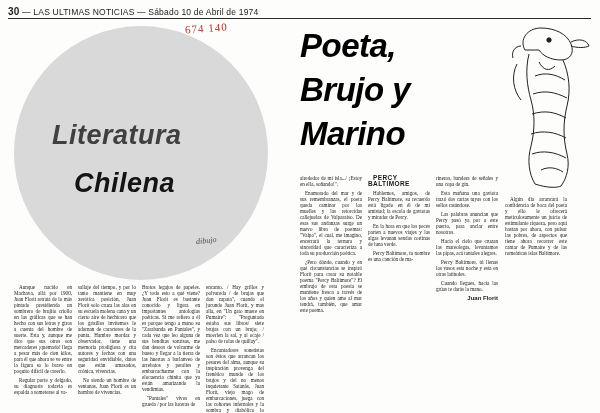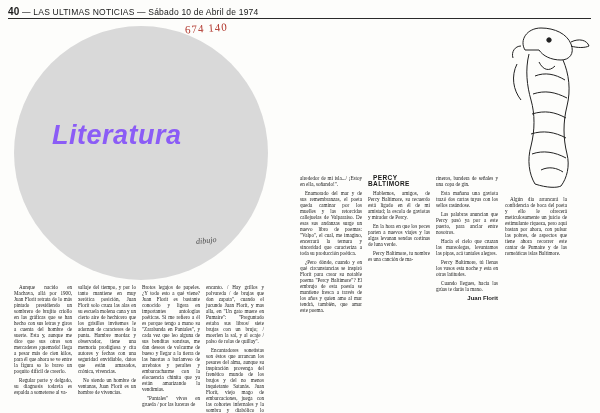--- a/index.html
+++ b/index.html
@@ -69,21 +69,21 @@
     background: #d9d9d9;
   }
   .circle-title {
     position: absolute;
     left: 52px;
     top: 120px;
     font-family: "Liberation Sans", sans-serif;
     font-size: 27px;
     font-weight: bold;
     font-style: italic;
-    color: #8b5cf6;
+    color: #404040;
     letter-spacing: 0.5px;
   }
   .circle-title2 {
     position: absolute;
     left: 74px;
     top: 168px;
     font-family: "Liberation Sans", sans-serif;
     font-size: 27px;
     font-weight: bold;
     font-style: italic;
@@ -178,34 +178,40 @@
     text-indent: 0;
     margin-top: 4px;
   }
 </style>
 </head>
 <body>
 
 <div class="page">
 
   <div class="masthead">
-    <span class="pageno">40</span>
+    <span class="pageno">30</span>
     <span> — </span>
     <span>LAS ULTIMAS NOTICIAS</span>
     <span> — </span>
     <span>Sábado 10 de Abril de 1974</span>
   </div>
   <div class="rule-top"></div>
 
   <div class="archive-mark">674 140</div>
 
   <div class="circle"></div>
   <div class="circle-title">Literatura</div>
+  <div class="circle-title2">Chilena</div>
   <div class="sig">dibujo</div>
 
+  <div class="headline">
+    <div>Poeta,</div>
+    <div>Brujo y</div>
+    <div>Marino</div>
+  </div>
 
   <svg class="drawing" viewBox="0 0 86 170">
     <g fill="none" stroke="#222" stroke-width="1">
       <path d="M20 30 C14 20, 22 8, 36 8 C50 8, 62 14, 66 24 C70 34, 64 40, 56 40 C46 40, 38 36, 34 30 Z"></path>
       <path d="M66 22 C74 18, 82 20, 84 26 C80 28, 72 28, 66 26"></path>
       <circle cx="44" cy="20" r="2.2" fill="#222"></circle>
       <path d="M24 34 C20 50, 22 66, 26 80 C30 94, 30 110, 26 126 C22 140, 24 154, 30 164"></path>
       <path d="M58 40 C64 54, 66 70, 62 86 C58 102, 58 118, 62 134 C65 146, 62 158, 56 166"></path>
       <path d="M30 164 C42 168, 52 168, 56 166"></path>
       <path d="M30 56 C40 52, 50 54, 60 60"></path>

